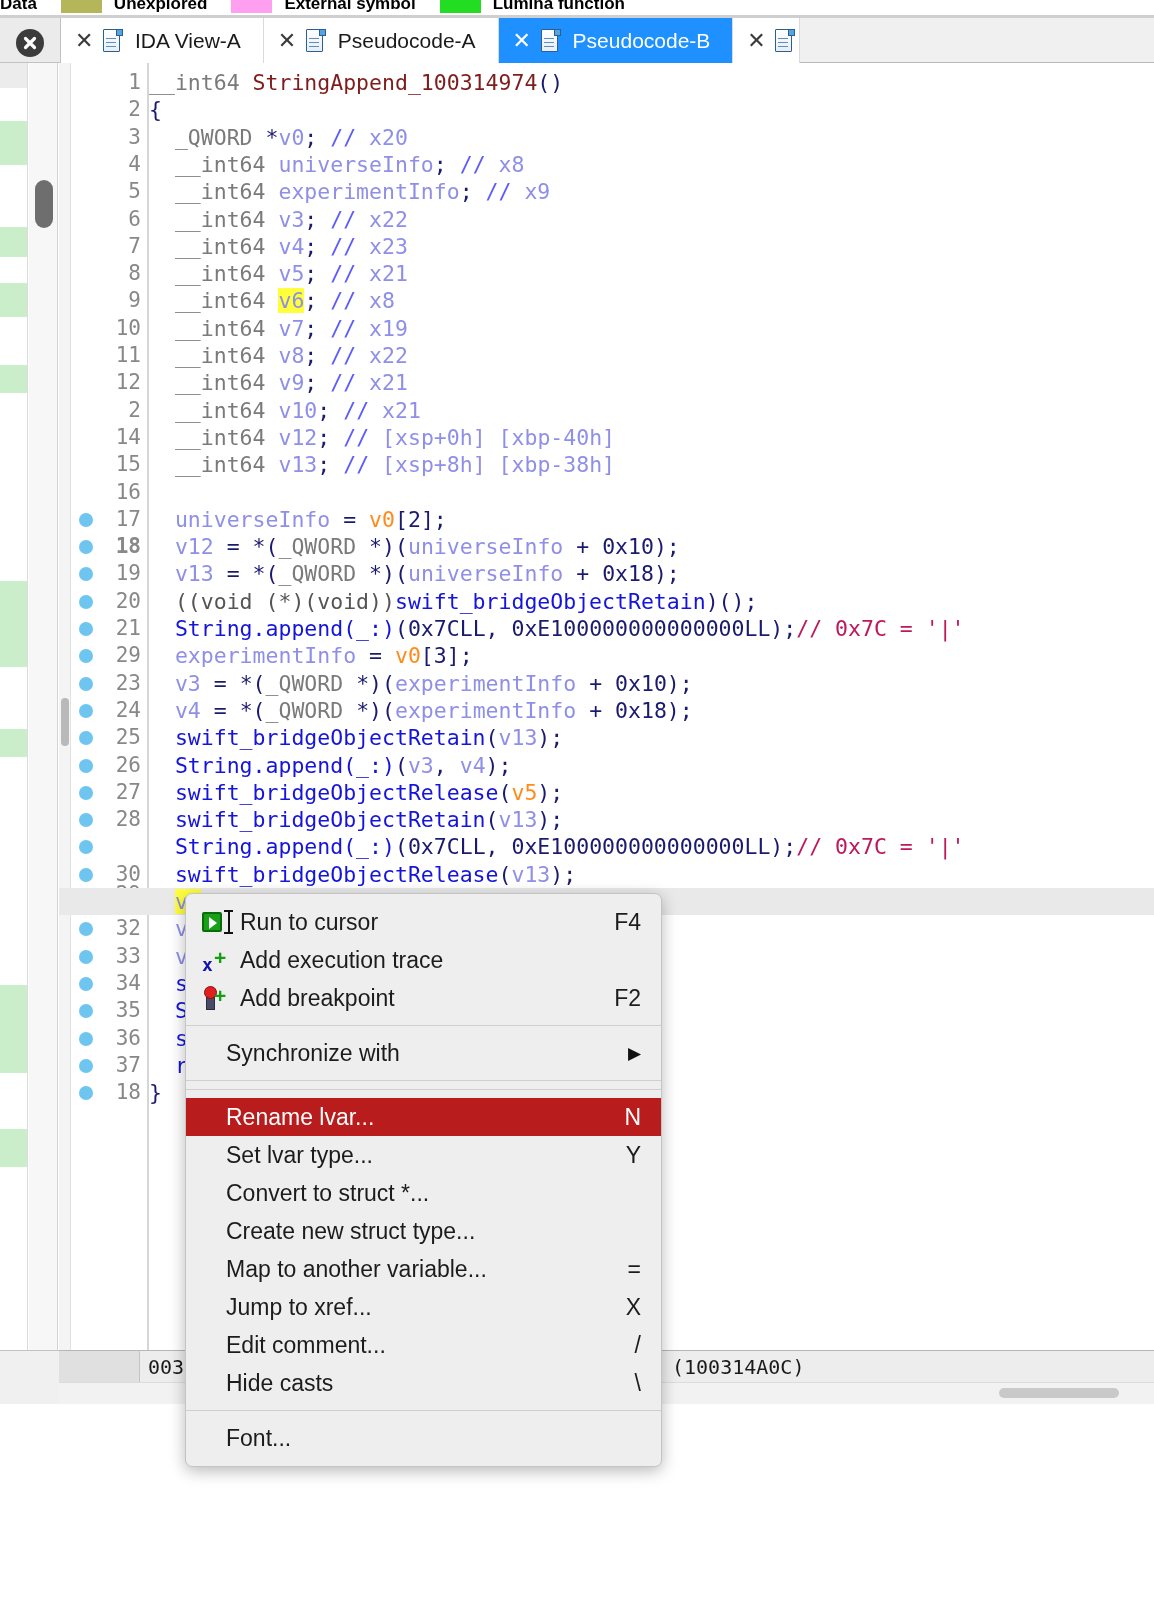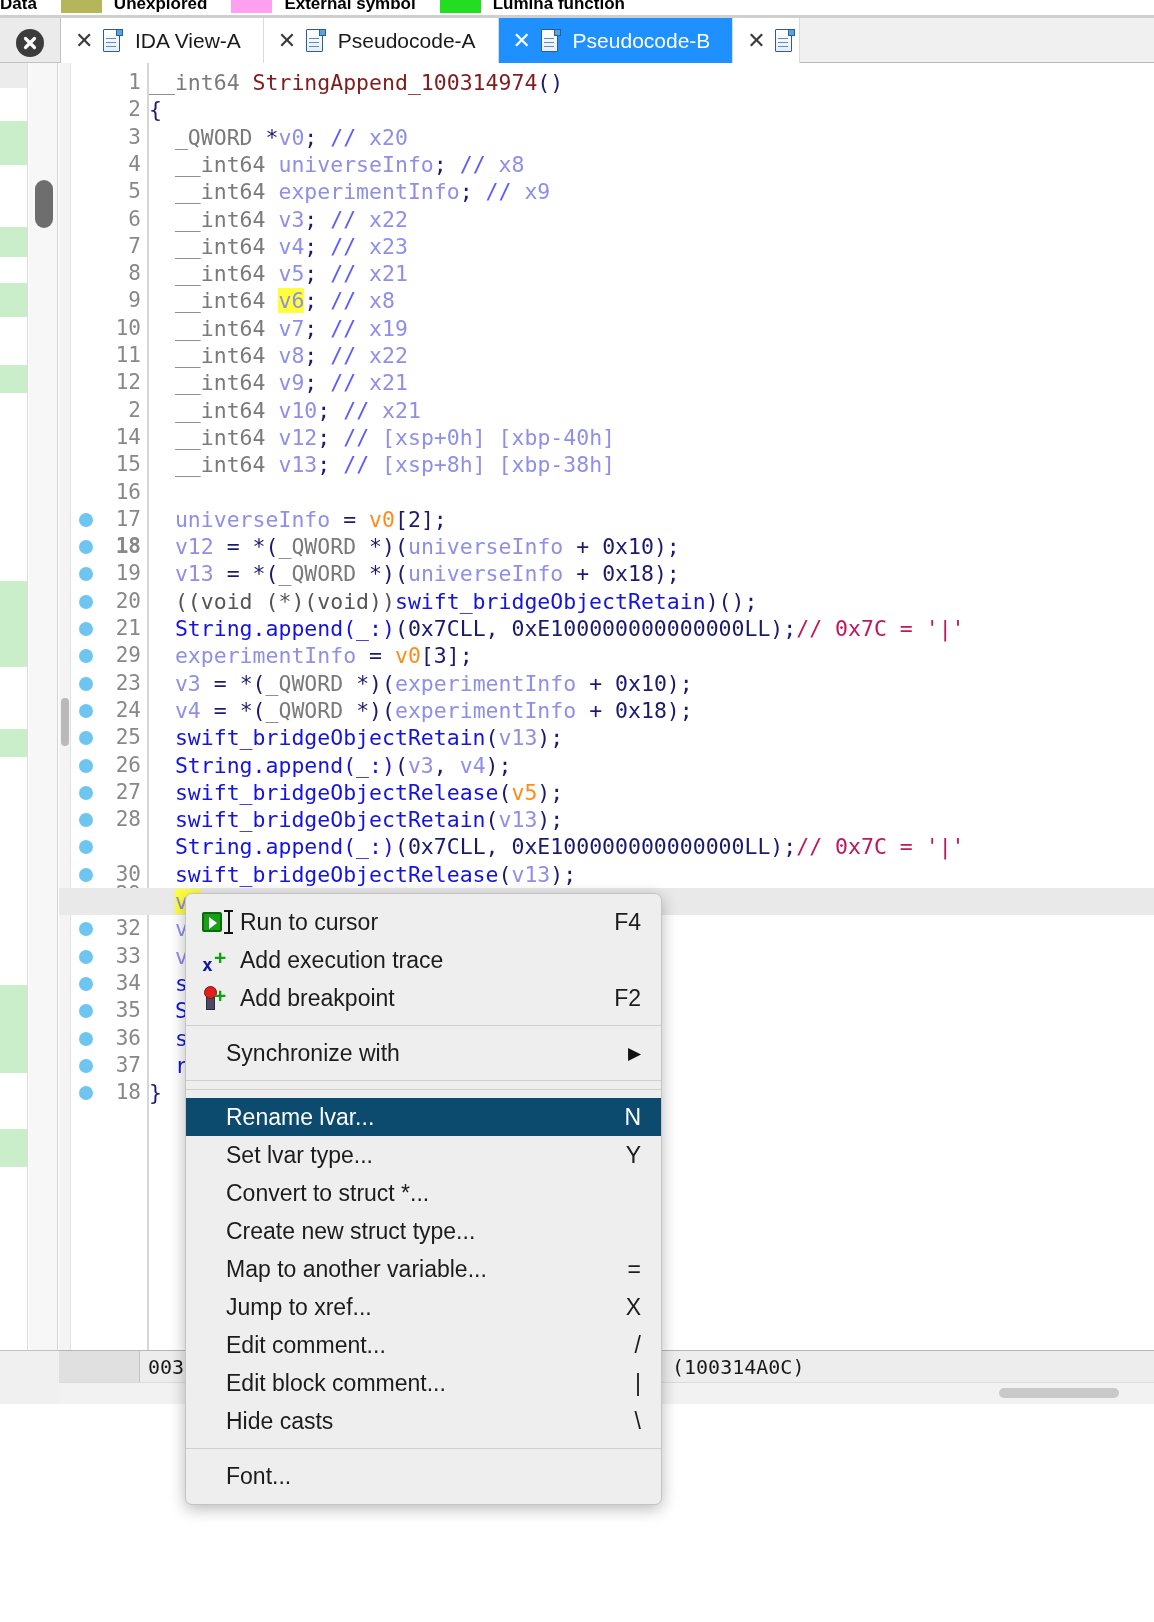--- a/index.html
+++ b/index.html
@@ -205,21 +205,21 @@
     border-radius: 7px;
     box-shadow: 0 4px 16px rgba(0,0,0,0.28);
     padding: 9px 0 9px 0;
     overflow: hidden;
   }
   .mi {
     display: flex; align-items: center; height: 38px;
     padding: 0 20px 0 14px;
     font-size: 23px; color: #1c1c1c; position: relative;
   }
-  .mi.selected { background: #0c4a6e; color: #ffffff; }
+  .mi.selected { background: #b91c1c; color: #ffffff; }
   .mi-icon { width: 34px; height: 26px; flex: 0 0 auto; position: relative; margin-right: 6px; }
   .mi-label { flex: 1 1 auto; white-space: nowrap; }
   .mi-key { font-size: 23px; color: #1c1c1c; margin-left: 12px; white-space: nowrap; }
   .mi.selected .mi-key { color: #ffffff; }
   .mi-arrow { font-size: 17px; color: #111; margin-left: 12px; }
   .mi-sep { height: 1px; background: #d0d0d0; margin: 8px 0 8px 0;
             border-top:1px solid #cfcfcf; }
   .mi.noicon { padding-left: 40px; }
 
   
@@ -483,24 +483,20 @@
       </div>
       <div class="mi noicon">
         <span class="mi-label">Jump to xref...</span>
         <span class="mi-key">X</span>
       </div>
       <div class="mi noicon">
         <span class="mi-label">Edit comment...</span>
         <span class="mi-key">/</span>
       </div>
       <div class="mi noicon">
-        <span class="mi-label">Edit block comment...</span>
-        <span class="mi-key">|</span>
-      </div>
-      <div class="mi noicon">
         <span class="mi-label">Hide casts</span>
         <span class="mi-key">\</span>
       </div>
       <div class="mi-sep"></div>
       <div class="mi noicon">
         <span class="mi-label">Font...</span>
       </div>
     </div>
 
 </div>

